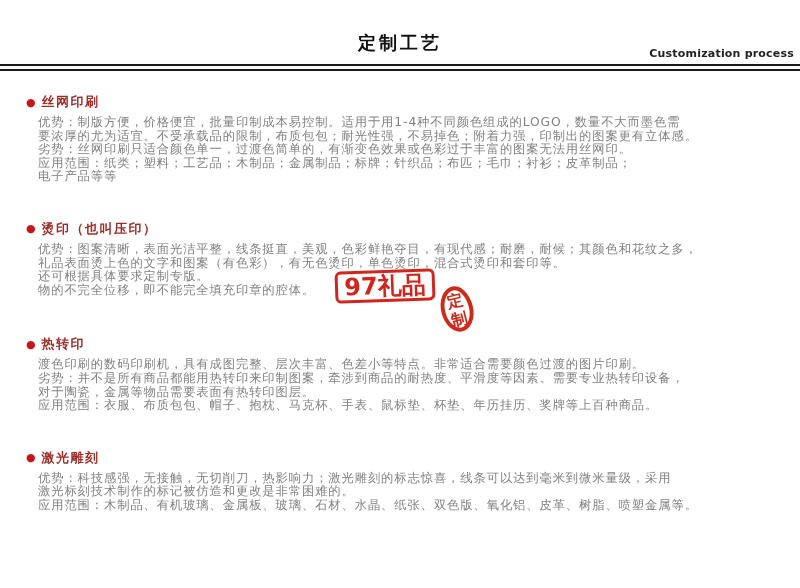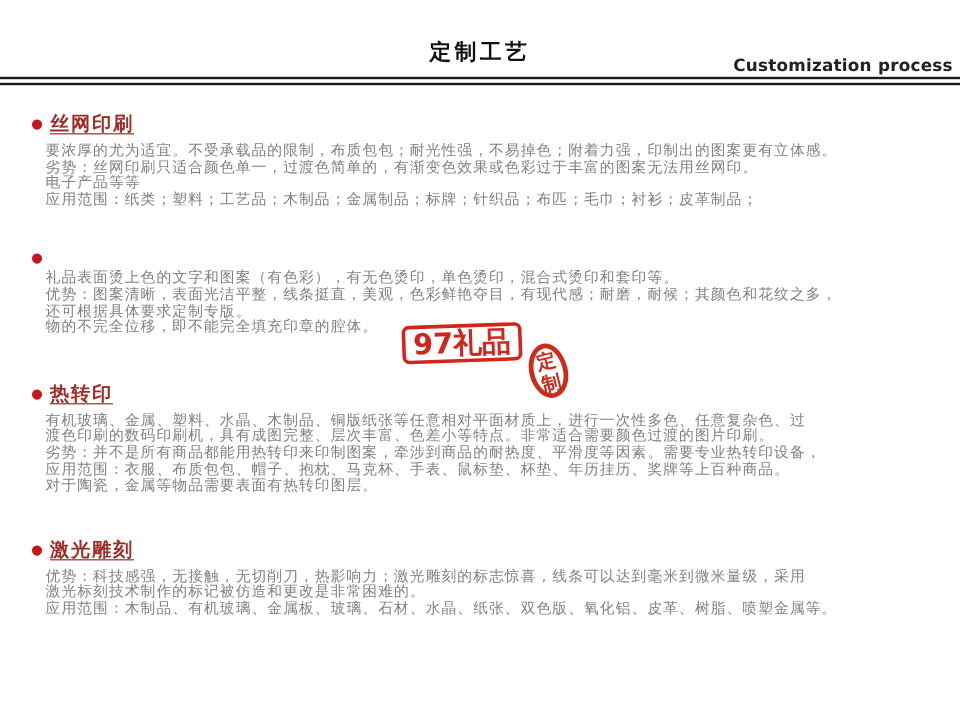--- a/index.html
+++ b/index.html
@@ -19,21 +19,21 @@
     top: 31px; left: 0; right: 0;
     text-align: center;
     font-size: 18px;
     font-weight: bold;
     letter-spacing: 3px;
     color: #111111;
   }
   .page-subtitle {
     position: absolute;
     top: 47px; right: 6px;
-    font-size: 14px;
+    font-size: 11px;
     font-weight: bold;
     color: #222222;
     letter-spacing: 0.2px;
   }
   .header-rule {
     position: absolute;
     left: 0; right: 0; top: 64px;
     height: 7px;
     border-top: 2px solid #1c1c1c;
     border-bottom: 2.5px solid #1c1c1c;
@@ -47,24 +47,23 @@
     gap: 6px;
   }
   .bullet {
     color: #c4161c;
     font-size: 11px;
     line-height: 11px;
     flex: 0 0 auto;
   }
   .section-title {
     color: #9e2d28;
-    font-size: 16px;
+    font-size: 13px;
     font-weight: bold;
     letter-spacing: 1.5px;
-    text-decoration: underline;
     text-underline-offset: 3px;
     text-decoration-thickness: 1px;
   }
   .section-body {
     margin-top: 5px;
     padding-left: 12px;
     color: #818181;
     font-size: 12.3px;
     letter-spacing: 0.9px;
   }
@@ -127,50 +126,51 @@
   </div>
 
   <div class="content">
 
     <div class="section s1">
       <div class="section-head">
         <span class="bullet">●</span>
         <span class="section-title">丝网印刷</span>
       </div>
       <div class="section-body">
+        <div class="line">优势：制版方便，价格便宜，批量印制成本易控制。适用于用1-4种不同颜色组成的LOGO，数量不大而墨色需</div>
         <div class="line">要浓厚的尤为适宜。不受承载品的限制，布质包包；耐光性强，不易掉色；附着力强，印制出的图案更有立体感。</div>
         <div class="line">劣势：丝网印刷只适合颜色单一，过渡色简单的，有渐变色效果或色彩过于丰富的图案无法用丝网印。</div>
+        <div class="line">应用范围：纸类；塑料；工艺品；木制品；金属制品；标牌；针织品；布匹；毛巾；衬衫；皮革制品；</div>
         <div class="line">电子产品等等</div>
-        <div class="line">应用范围：纸类；塑料；工艺品；木制品；金属制品；标牌；针织品；布匹；毛巾；衬衫；皮革制品；</div>
       </div>
     </div>
 
     <div class="section s2">
       <div class="section-head">
         <span class="bullet">●</span>
+        <span class="section-title">烫印（也叫压印）</span>
       </div>
       <div class="section-body">
+        <div class="line">优势：图案清晰，表面光洁平整，线条挺直，美观，色彩鲜艳夺目，有现代感；耐磨，耐候；其颜色和花纹之多，</div>
         <div class="line">礼品表面烫上色的文字和图案（有色彩），有无色烫印，单色烫印，混合式烫印和套印等。</div>
-        <div class="line">优势：图案清晰，表面光洁平整，线条挺直，美观，色彩鲜艳夺目，有现代感；耐磨，耐候；其颜色和花纹之多，</div>
         <div class="line">还可根据具体要求定制专版。</div>
         <div class="line">物的不完全位移，即不能完全填充印章的腔体。</div>
       </div>
     </div>
 
     <div class="section s3">
       <div class="section-head">
         <span class="bullet">●</span>
         <span class="section-title">热转印</span>
       </div>
       <div class="section-body">
-        <div class="line">有机玻璃、金属、塑料、水晶、木制品、铜版纸张等任意相对平面材质上，进行一次性多色、任意复杂色、过</div>
         <div class="line">渡色印刷的数码印刷机，具有成图完整、层次丰富、色差小等特点。非常适合需要颜色过渡的图片印刷。</div>
         <div class="line">劣势：并不是所有商品都能用热转印来印制图案，牵涉到商品的耐热度、平滑度等因素。需要专业热转印设备，</div>
+        <div class="line">对于陶瓷，金属等物品需要表面有热转印图层。</div>
         <div class="line">应用范围：衣服、布质包包、帽子、抱枕、马克杯、手表、鼠标垫、杯垫、年历挂历、奖牌等上百种商品。</div>
-        <div class="line">对于陶瓷，金属等物品需要表面有热转印图层。</div>
       </div>
     </div>
 
     <div class="section s4">
       <div class="section-head">
         <span class="bullet">●</span>
         <span class="section-title">激光雕刻</span>
       </div>
       <div class="section-body">
         <div class="line">优势：科技感强，无接触，无切削刀，热影响力；激光雕刻的标志惊喜，线条可以达到毫米到微米量级，采用</div>

